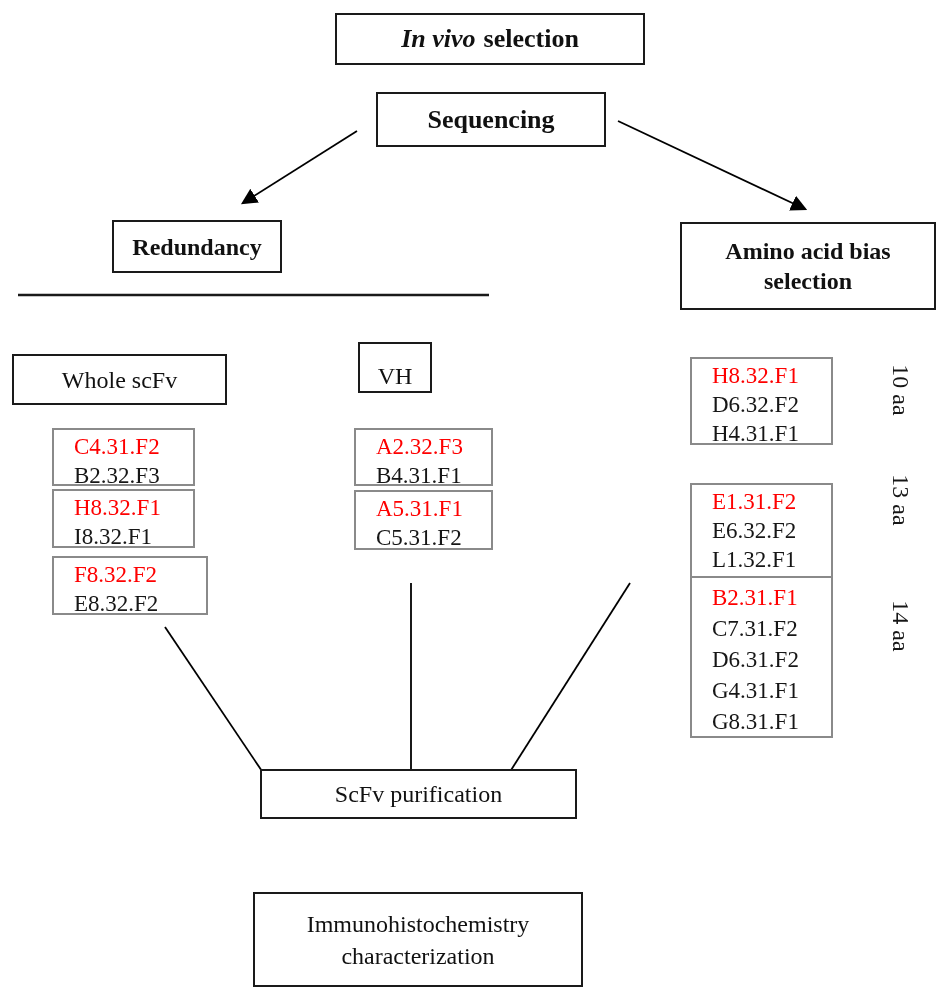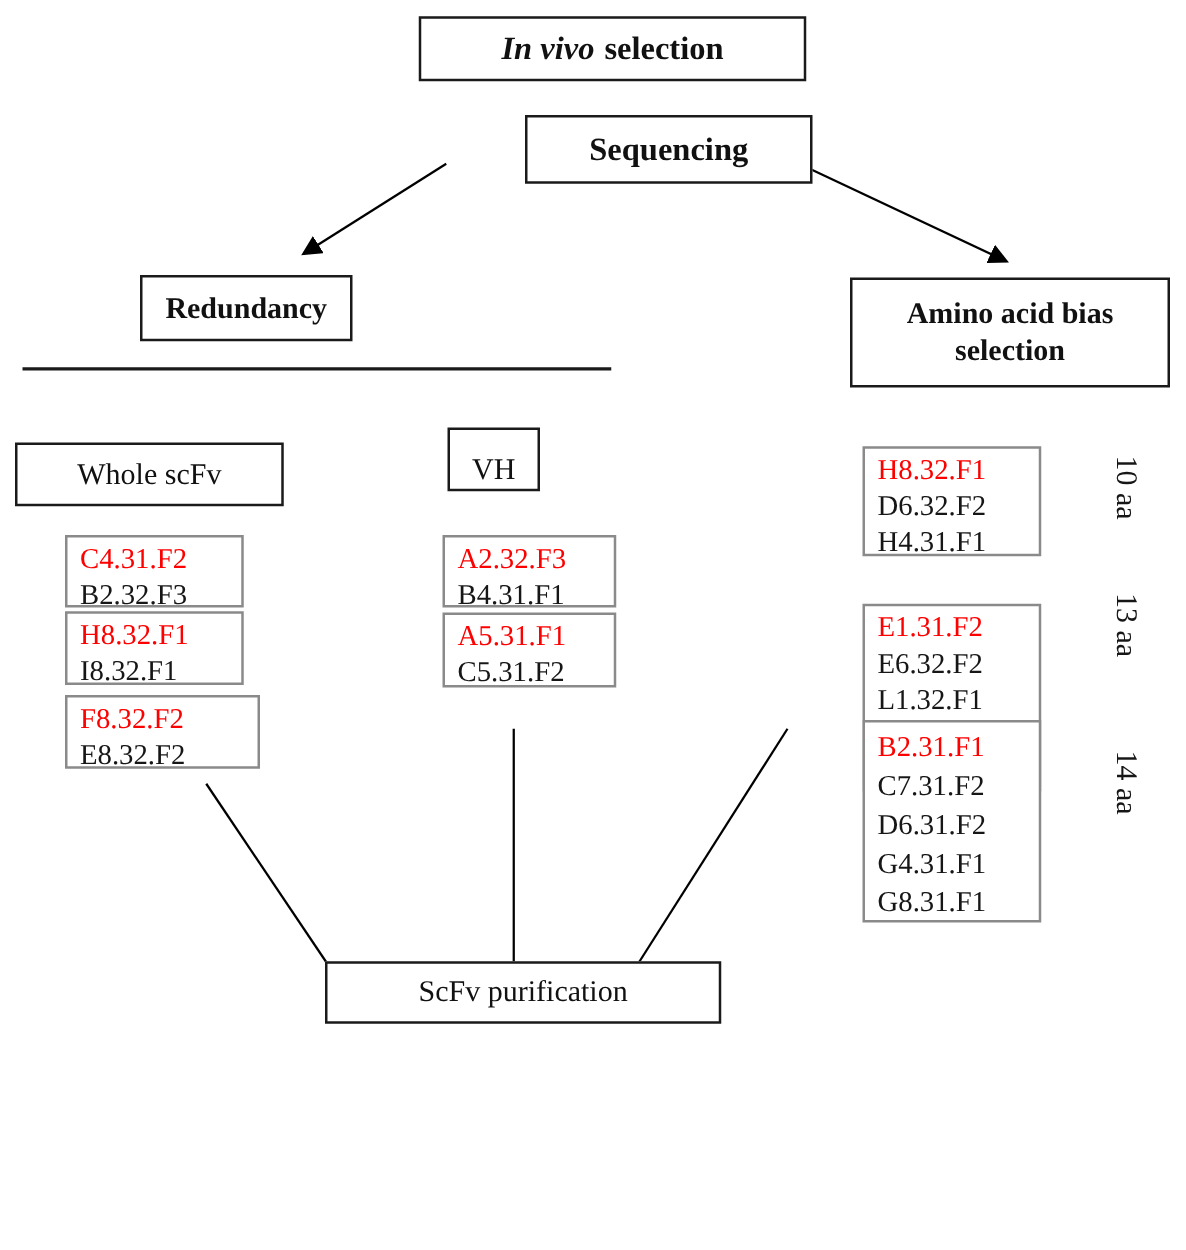--- a/index.html
+++ b/index.html
@@ -5,21 +5,21 @@
   html,body{margin:0;padding:0;background:#ffffff;}
   .canvas{
     position:relative;width:949px;height:1000px;background:#ffffff;
     font-family:"Liberation Serif","DejaVu Serif",serif;color:#111111;overflow:hidden;
   }
   .overlay{position:absolute;left:0;top:0;width:949px;height:1000px;pointer-events:none;}
   .box{position:absolute;box-sizing:border-box;background:#ffffff;display:flex;
        align-items:center;justify-content:center;text-align:center;}
   .main{border:2px solid #1a1a1a;font-size:24px;line-height:30px;}
   .bold{font-weight:bold;}
-  .list{border:2px solid #8a8a8a;display:block;text-align:left;padding:2px 4px 0 10px;}
+  .list{border:2px solid #8a8a8a;display:block;text-align:left;padding:2px 4px 0 20px;}
   .cl{font-size:23px;line-height:29px;white-space:nowrap;color:#161616;}
   .cl.red{color:#fe0000;}
   .lh31 .cl{line-height:31px;}
   .aa{position:absolute;font-size:24px;white-space:nowrap;
       transform:translate(-50%,-50%) rotate(90deg);color:#161616;}
   .twoline{flex-direction:column;}
 </style>
 </head>
 <body>
 
@@ -37,21 +37,21 @@
     <line x1="165" y1="627" x2="274" y2="789" stroke="#000" stroke-width="1.8" marker-end="url(#ah)"></line>
     <line x1="411" y1="583" x2="411" y2="794" stroke="#000" stroke-width="1.8" marker-end="url(#ah)"></line>
     <line x1="630" y1="583" x2="499" y2="789" stroke="#000" stroke-width="1.8" marker-end="url(#ah)"></line>
   </svg>
 
   <div class="box main bold" style="left:335px;top:13px;width:310px;height:52px;font-size:26px;">
     <span style="font-style:italic;">In vivo</span>
       <span style="margin-left:8px;">selection</span>
   </div>
 
-  <div class="box main bold" style="left:376px;top:92px;width:230px;height:55px;font-size:26px;margin-left:44px;">
+  <div class="box main bold" style="left:376px;top:92px;width:230px;height:55px;font-size:26px;">
     <span>Sequencing</span>
   </div>
 
   <div class="box main bold" style="left:112px;top:220px;width:170px;height:53px;">
     <span>Redundancy</span>
   </div>
 
   <div class="box main bold twoline" style="left:680px;top:222px;width:256px;height:88px;">
     <span>Amino acid bias</span>
     <span>selection</span>
@@ -107,14 +107,18 @@
   </div>
 
   <div class="aa" style="left:900px;top:390px;">10 aa</div>
   <div class="aa" style="left:900px;top:500px;">13 aa</div>
   <div class="aa" style="left:900px;top:626px;">14 aa</div>
 
   <div class="box main" style="left:260px;top:769px;width:317px;height:50px;">
     <span>ScFv purification</span>
   </div>
 
+  <div class="box main twoline" style="left:253px;top:892px;width:330px;height:95px;line-height:32px;">
+    <span>Immunohistochemistry</span>
+    <span>characterization</span>
+  </div>
 
 </div>
 
 </body></html>

